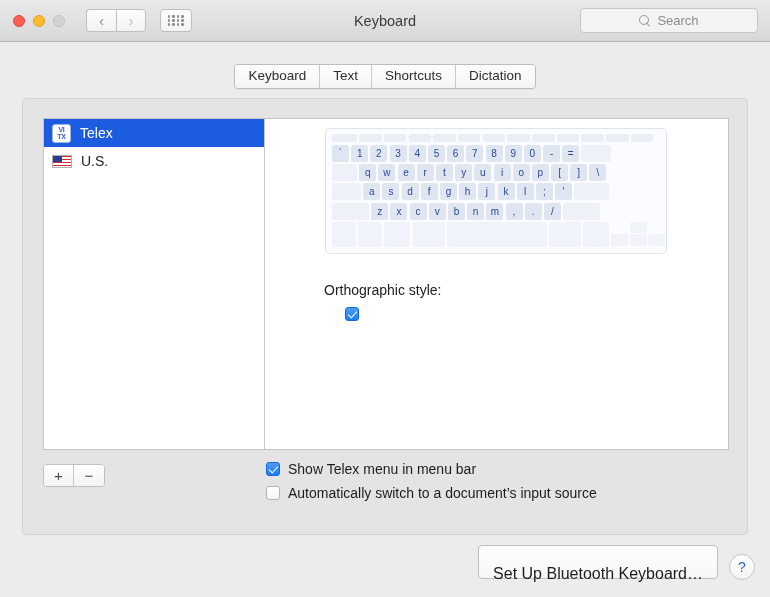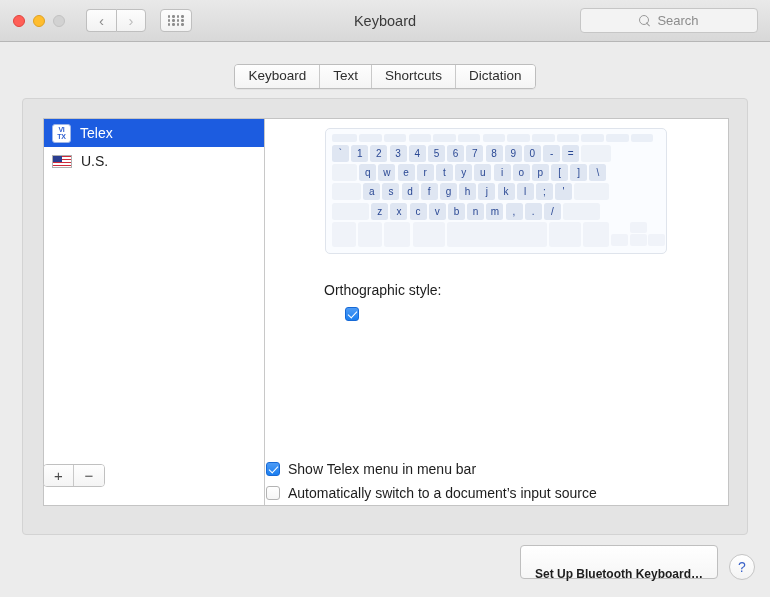--- a/index.html
+++ b/index.html
@@ -111,21 +111,21 @@
     left: 22px; top: 98px;
     width: 726px; height: 437px;
     background: #e4e4e4;
     border: 1px solid #d3d3d3;
     border-radius: 4px;
   }
 
   .content-box {
     position: absolute;
     left: 20px; top: 19px;
-    width: 686px; height: 388px;
+    width: 686px; height: 332px;
     background: #fff;
     border: 1px solid #c4c4c4;
     display: flex;
   }
 
   
   .source-list {
     width: 221px;
     border-right: 1px solid #c8c8c8;
     padding-top: 0;
@@ -271,26 +271,25 @@
     margin-bottom: 8px;
   }
 
   
   .footer-btn {
     position: absolute;
     right: 52px; bottom: 18px;
     height: 25px;
     padding: 16px 14px;
     line-height: 24px;
-    font-size: 12px; color: #1d1d1d;
+    font-size: 16px; color: #1d1d1d;
     background: linear-gradient(to bottom,#ffffff,#f6f6f6);
     border: 1px solid #bfbfbf;
     border-radius: 4px;
     white-space: nowrap;
-    font-weight: bold;
   }
   .help-btn {
     position: absolute;
     right: 15px; bottom: 17px;
     width: 26px; height: 26px;
     border-radius: 50%;
     border: 1px solid #c5c5c5;
     background: linear-gradient(to bottom,#ffffff,#f3f3f3);
     color: #3b63c9;
     font-size: 14px;

